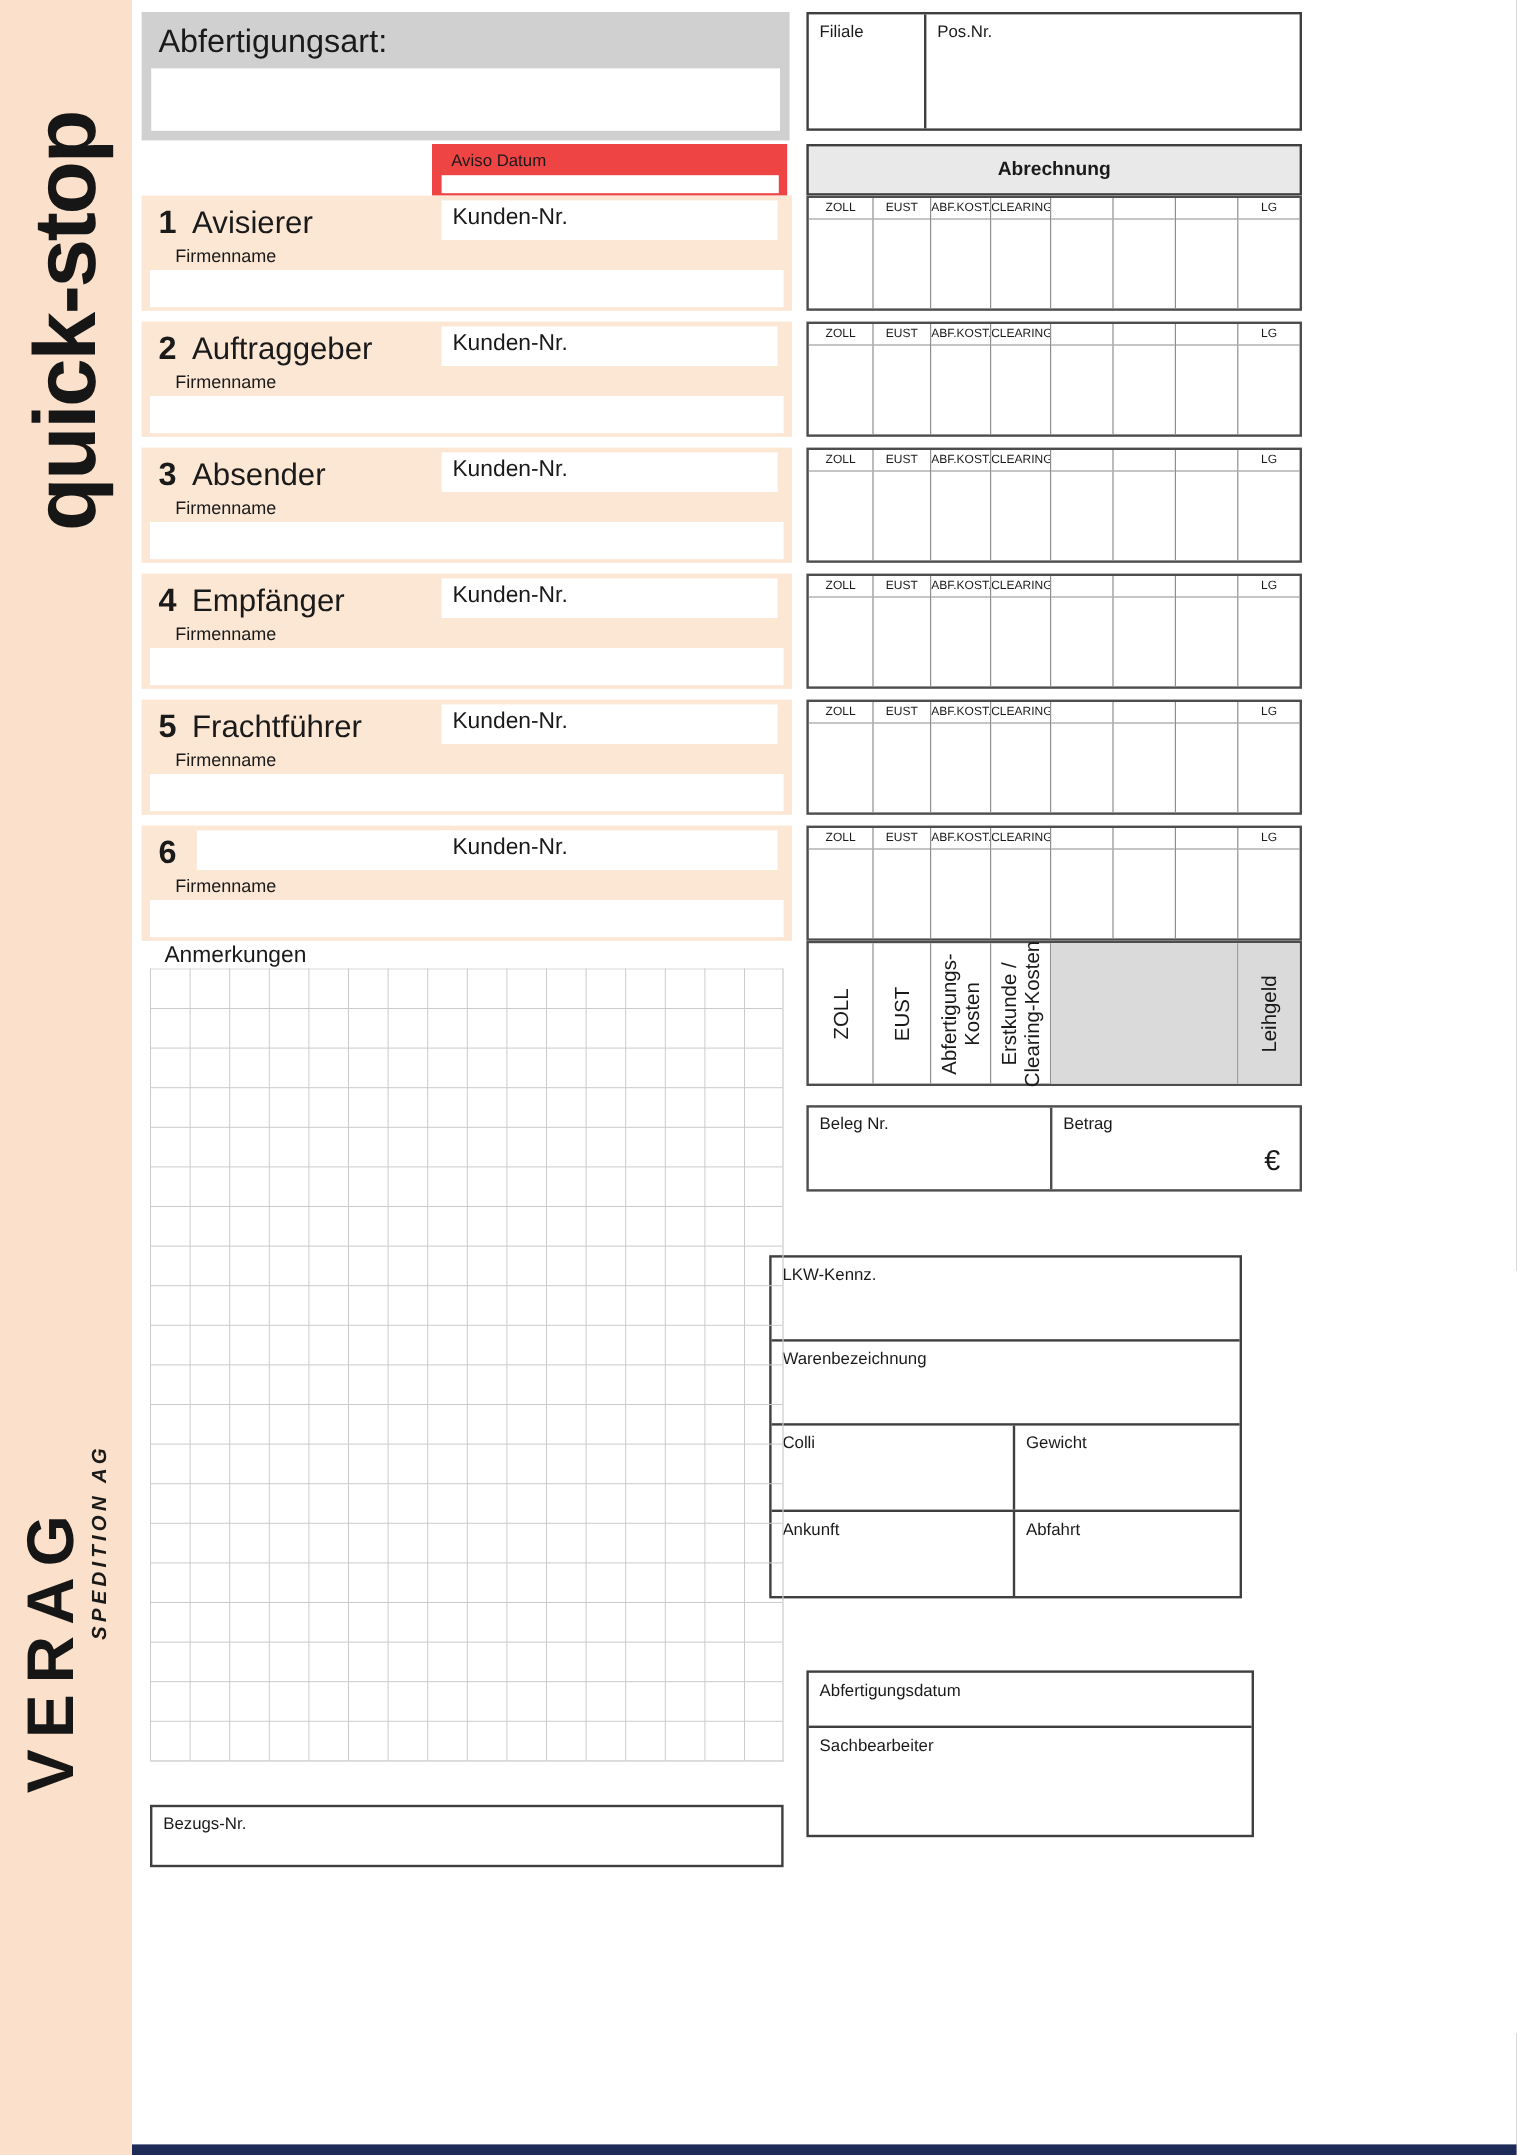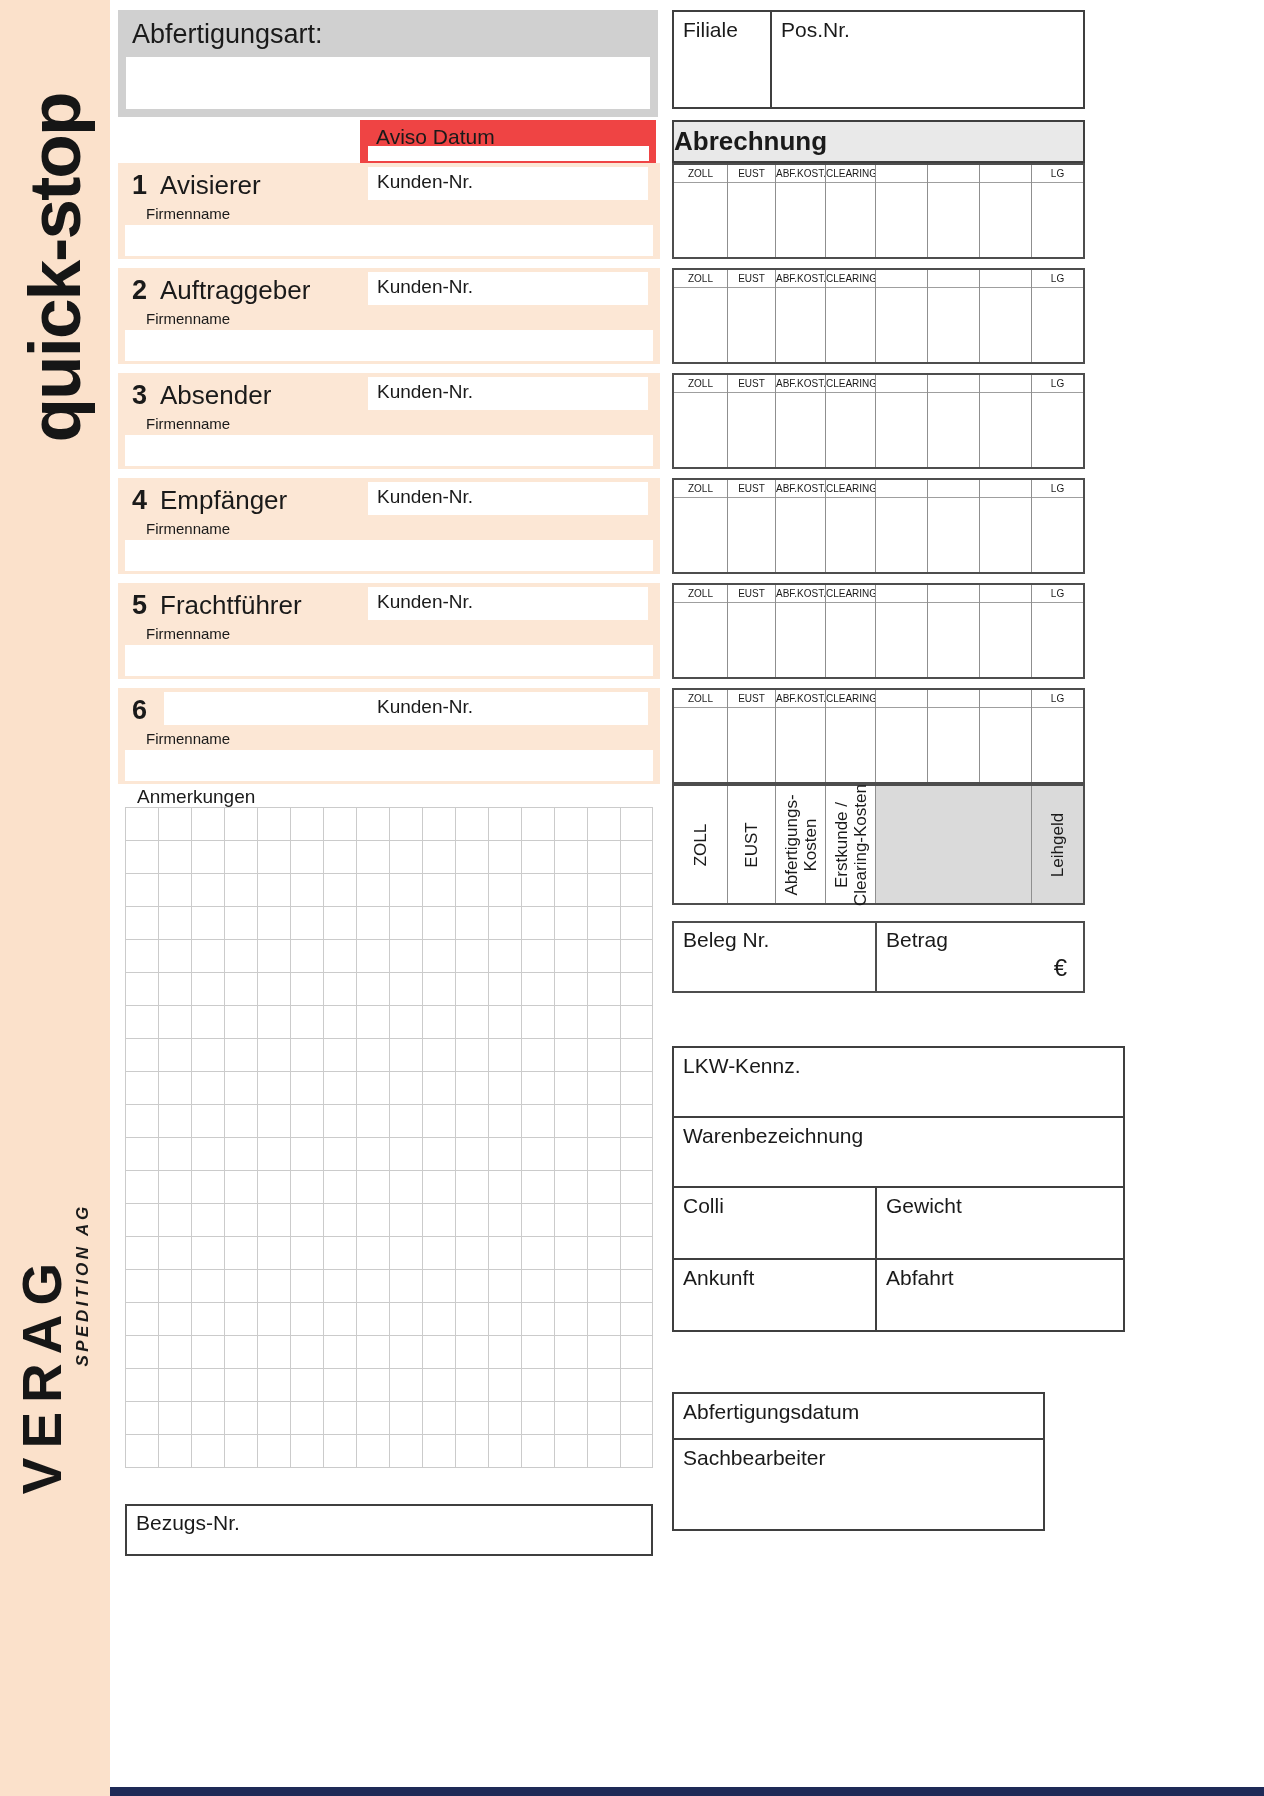--- a/index.html
+++ b/index.html
@@ -20,28 +20,28 @@
   #sped .vtext { font-size:17px; font-weight:bold; font-style:italic; letter-spacing:3.5px; }
 
   
   #abfert-box { position:absolute; left:118px; top:10px; width:540px; height:107px; background:#d0d0d0; }
   .big-lbl { position:absolute; left:14px; top:9px; font-size:27px;text-align:right; }
   #abfert-input { position:absolute; left:8px; top:47px; width:524px; height:52px; background:#fff; }
 
   #filiale-box { position:absolute; left:672px; top:10px; width:413px; height:99px; border:2px solid #3f3f3f; background:#fff; display:flex; }
   #filiale-cell { width:98px; border-right:2px solid #3f3f3f; position:relative; }
   #posnr-cell { flex:1; position:relative; }
-  .cell-lbl { position:absolute; left:9px; top:6px; font-size:21px; }
+  .cell-lbl { position:absolute; left:9px; top:6px; font-size:14px; }
 
   #aviso { position:absolute; left:360px; top:120px; width:296px; height:43px; background:#ef4444; }
   #aviso-field { position:absolute; left:8px; top:26px; width:281px; height:15px; background:#fff; }
 
   #abr-header { position:absolute; left:672px; top:120px; width:413px; height:43px; background:#e9e9e9;
-                border:2px solid #3f3f3f; display:flex; align-items:center; justify-content:flex-start;
-                font-size:26px; font-weight:bold; }
+                border:2px solid #3f3f3f; display:flex; align-items:center; justify-content:center;
+                font-size:16px; font-weight:bold; }
 
   
   .section { position:absolute; left:118px; width:542px; height:96px; background:#fce7d5; }
   .sec-title { position:absolute; left:14px; top:7px; display:flex; align-items:baseline; gap:13px; }
   .sec-num { font-size:27px; font-weight:bold; }
   .sec-name { font-size:26px; }
   .sec-name-field { position:absolute; left:46px; top:4px; width:212px; height:33px; background:#fff; }
   .kunden-field { position:absolute; left:250px; top:4px; width:280px; height:33px; background:#fff; }
   .field-lbl { display:block; padding:4px 0 0 9px; font-size:19px; }
   .firma-lbl { position:absolute; left:28px; top:42px; font-size:15px; }
@@ -69,21 +69,21 @@
   .vline { display:block; }
 
   
   #beleg-row { position:absolute; left:672px; top:905px; width:413px; height:72px; border:2px solid #4d4d4d;
                background:#fff; display:flex;margin-top:16px; }
   #beleg-cell { width:203px; border-right:2px solid #4d4d4d; position:relative; }
   #betrag-cell { flex:1; position:relative; }
   .euro { position:absolute; right:16px; bottom:9px; font-size:24px; }
 
   
-  #lkw-box { position:absolute; left:672px; top:1046px; width:453px; height:286px; border:2px solid #3f3f3f; background:#fff; }
+  #lkw-box { position:absolute; left:641px; top:1046px; width:394px; height:286px; border:2px solid #3f3f3f; background:#fff; }
   .lkw-row { position:relative; }
   .lkw-row + .lkw-row { border-top:2px solid #3f3f3f; }
   #row-lkw { height:68px; } #row-waren { height:70px; }
   #row-colli { height:72px; display:flex; } #row-ankunft { height:72px; display:flex; }
   .half-l { width:203px; border-right:2px solid #3f3f3f; position:relative; }
   .half-r { flex:1; position:relative;border-radius:31px; }
 
   
   #proc-box { position:absolute; left:672px; top:1392px; width:373px; height:139px; border:2px solid #3f3f3f; background:#fff; }
   #row-datum { height:44px; position:relative; }

